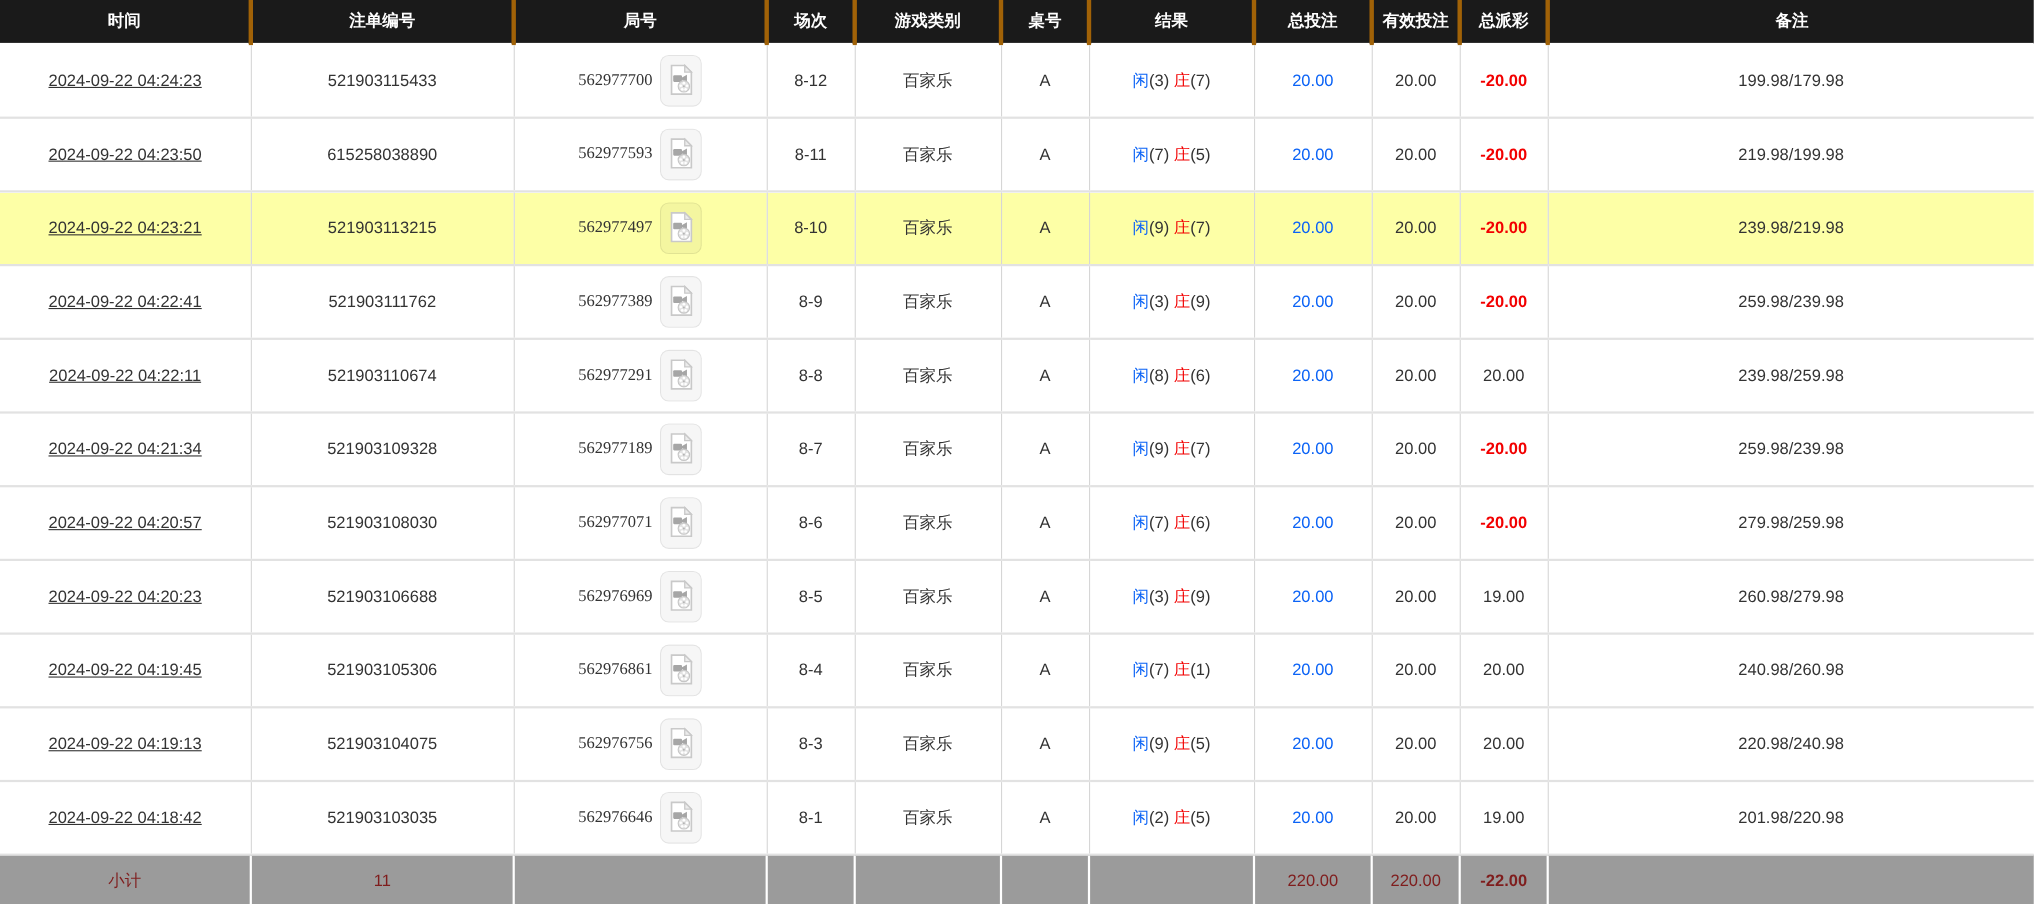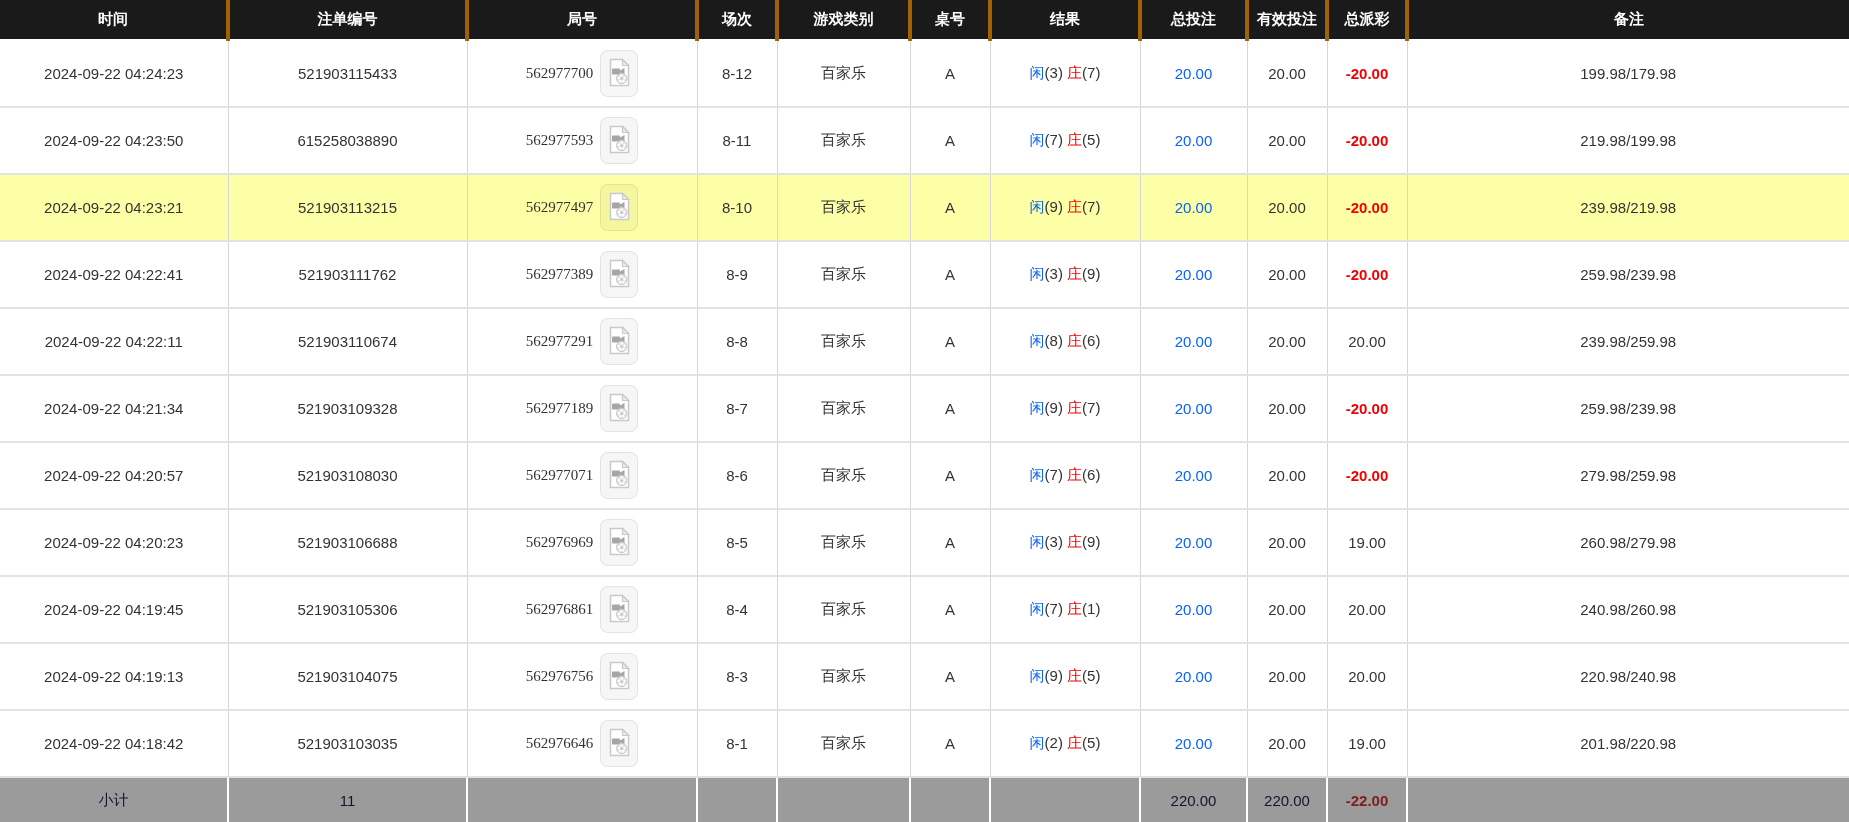--- a/index.html
+++ b/index.html
@@ -20,36 +20,36 @@
     background:var(--header-bg);color:#fff;font-weight:bold;font-size:15px;
     height:40px;text-align:center;border-left:4px solid #a16207;border-bottom:2px solid #fff;
     padding:0;
   }
   thead th:first-child{border-left:none;margin-top:13px;}
   tbody td{
     height:67px;text-align:center;vertical-align:middle;font-size:15px;color:#333;
     background:#fff;border-bottom:2px solid var(--grid-h);border-left:1px solid var(--grid-v);
     padding:0 4px;overflow:hidden;white-space:nowrap;
   }
-  tbody td:first-child{border-left:none;}
+  tbody td:first-child{border-left:none;text-decoration:underline;}
   tr.highlighted td{background:var(--highlight-yellow);}
   td.blue{color:var(--accent-blue);}
   td.red{color:var(--negative-red);font-weight:bold;}
   .r-player{color:var(--accent-blue);}
   .r-banker{color:var(--negative-red);}
   .r-num{color:#333;}
   .round-inner{display:flex;align-items:center;justify-content:center;gap:7px;font-family:Liberation Serif, serif;}
   .video-button{
     width:38px;height:47px;border-radius:8px;padding:0;
     background:rgba(0,0,0,0.035);border:1px solid rgba(0,0,0,0.08);
     display:inline-flex;align-items:center;justify-content:center;cursor:pointer;flex:0 0 auto;
   }
   .bet-link{cursor:pointer;}
   tfoot td{
-    background:var(--footer-bg);color:#0f172a;height:45px;font-size:15px;text-align:center;
+    background:var(--footer-bg);color:#7f1d1d;height:45px;font-size:15px;text-align:center;
     border-left:2px solid #fff;padding:0;white-space:nowrap;
   }
   tfoot td:first-child{border-left:none;}
   tfoot td.red{color:#7f1d1d;}
 </style>
 </head>
 <body>
 
 <div class="wrap">
   <table>

